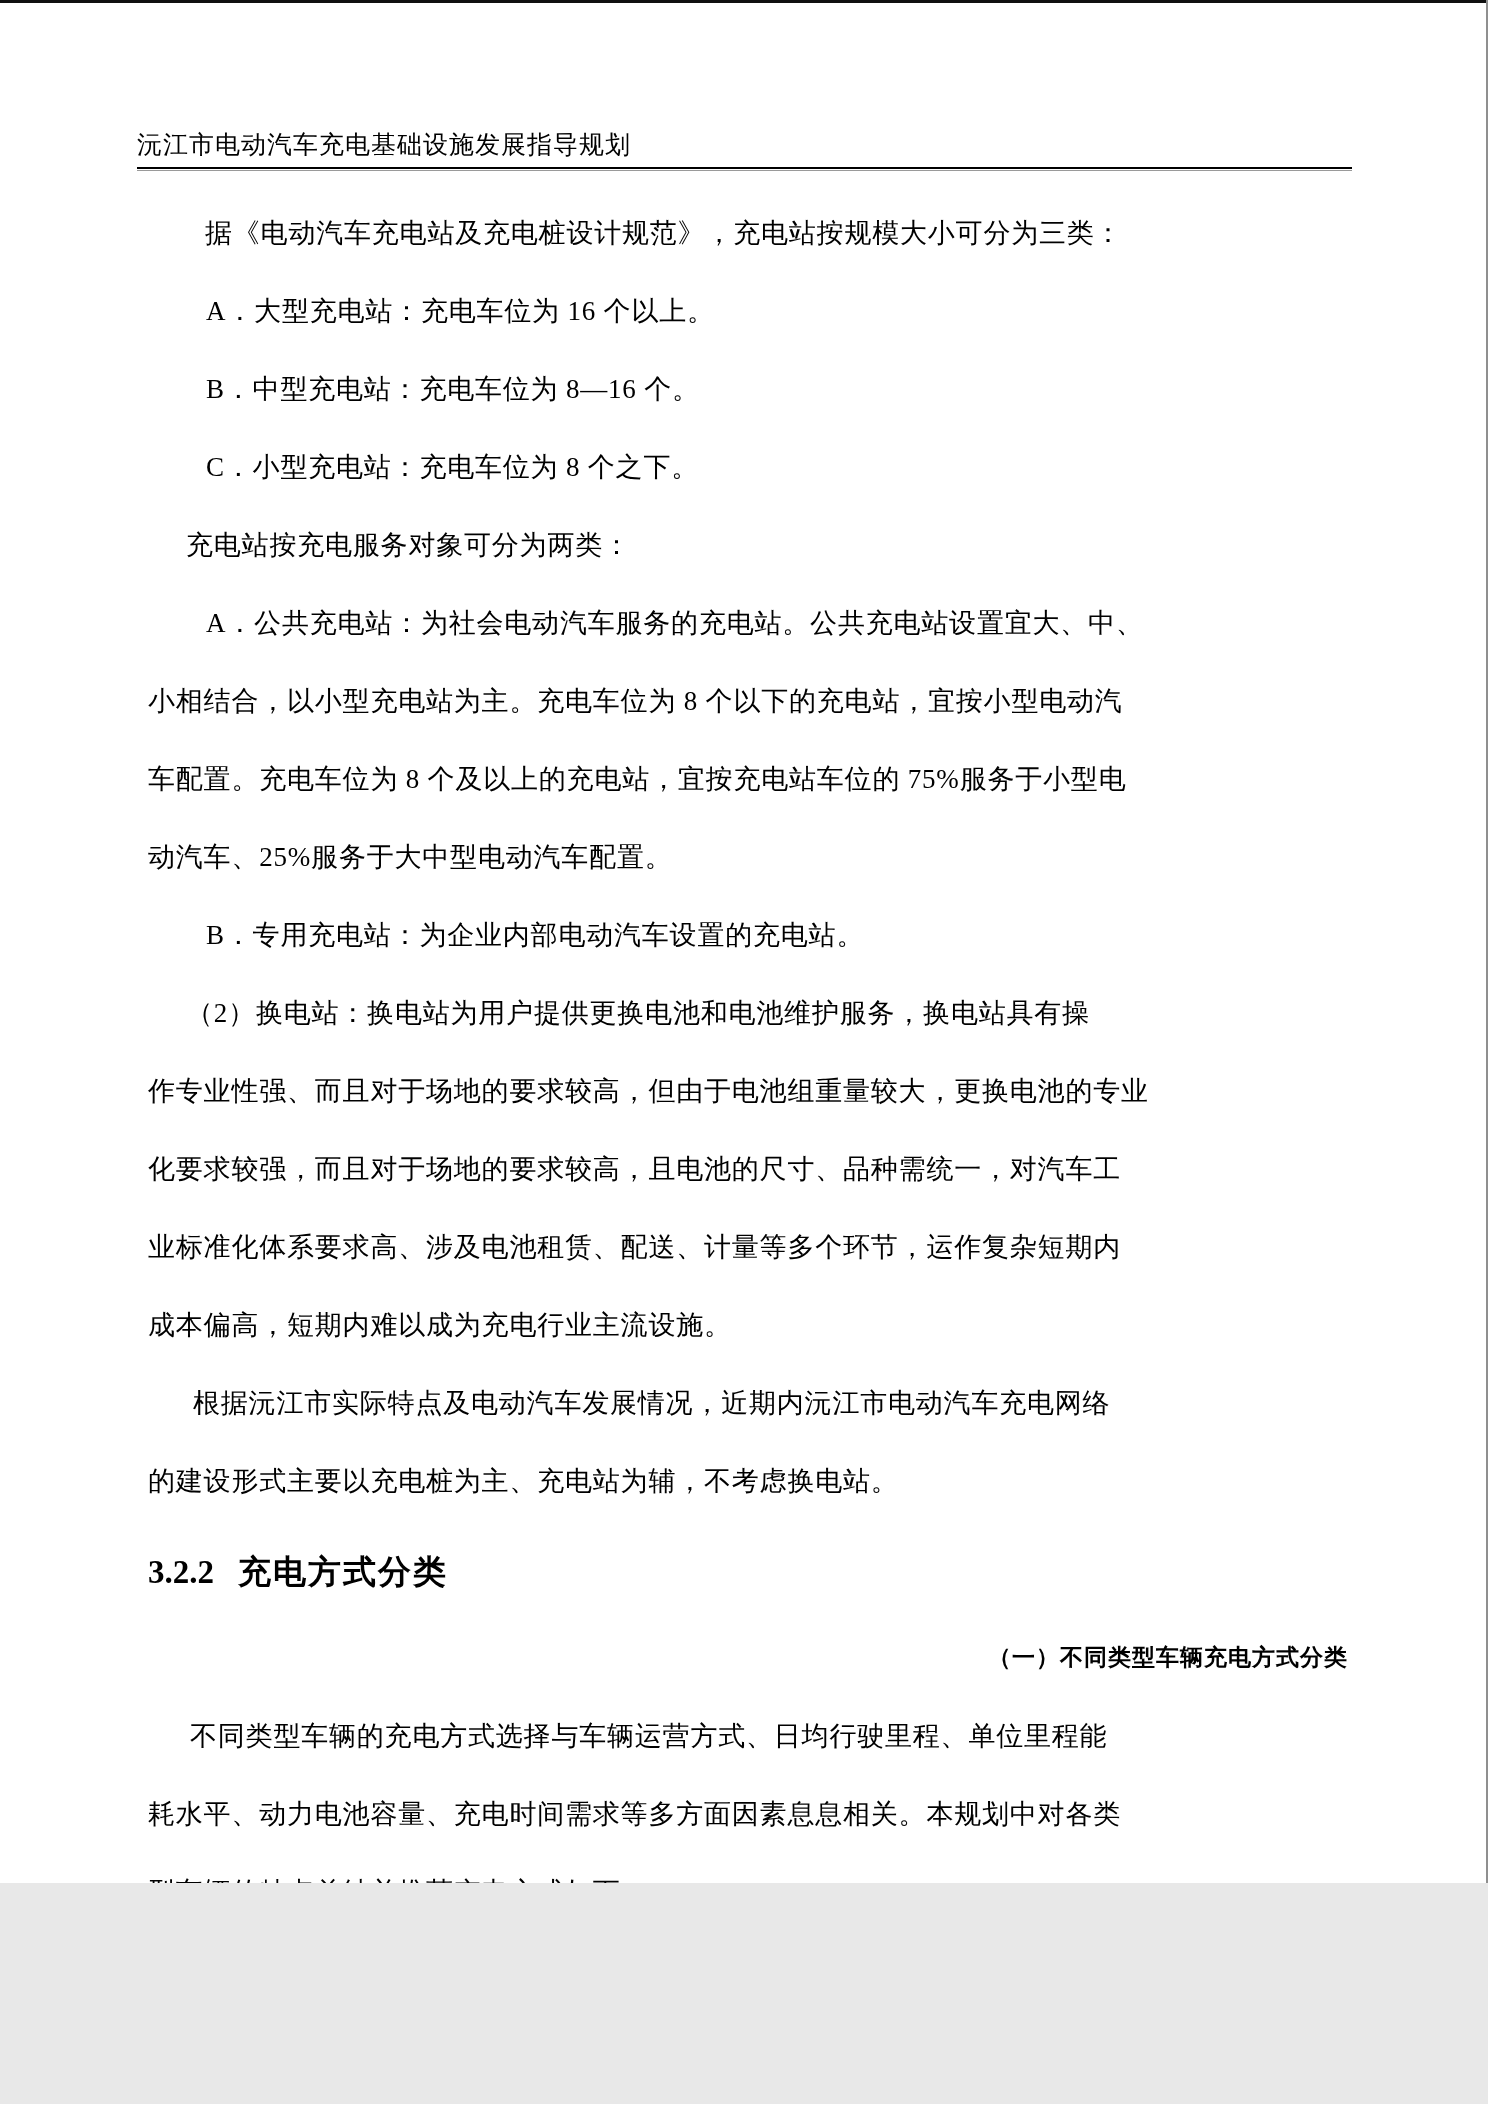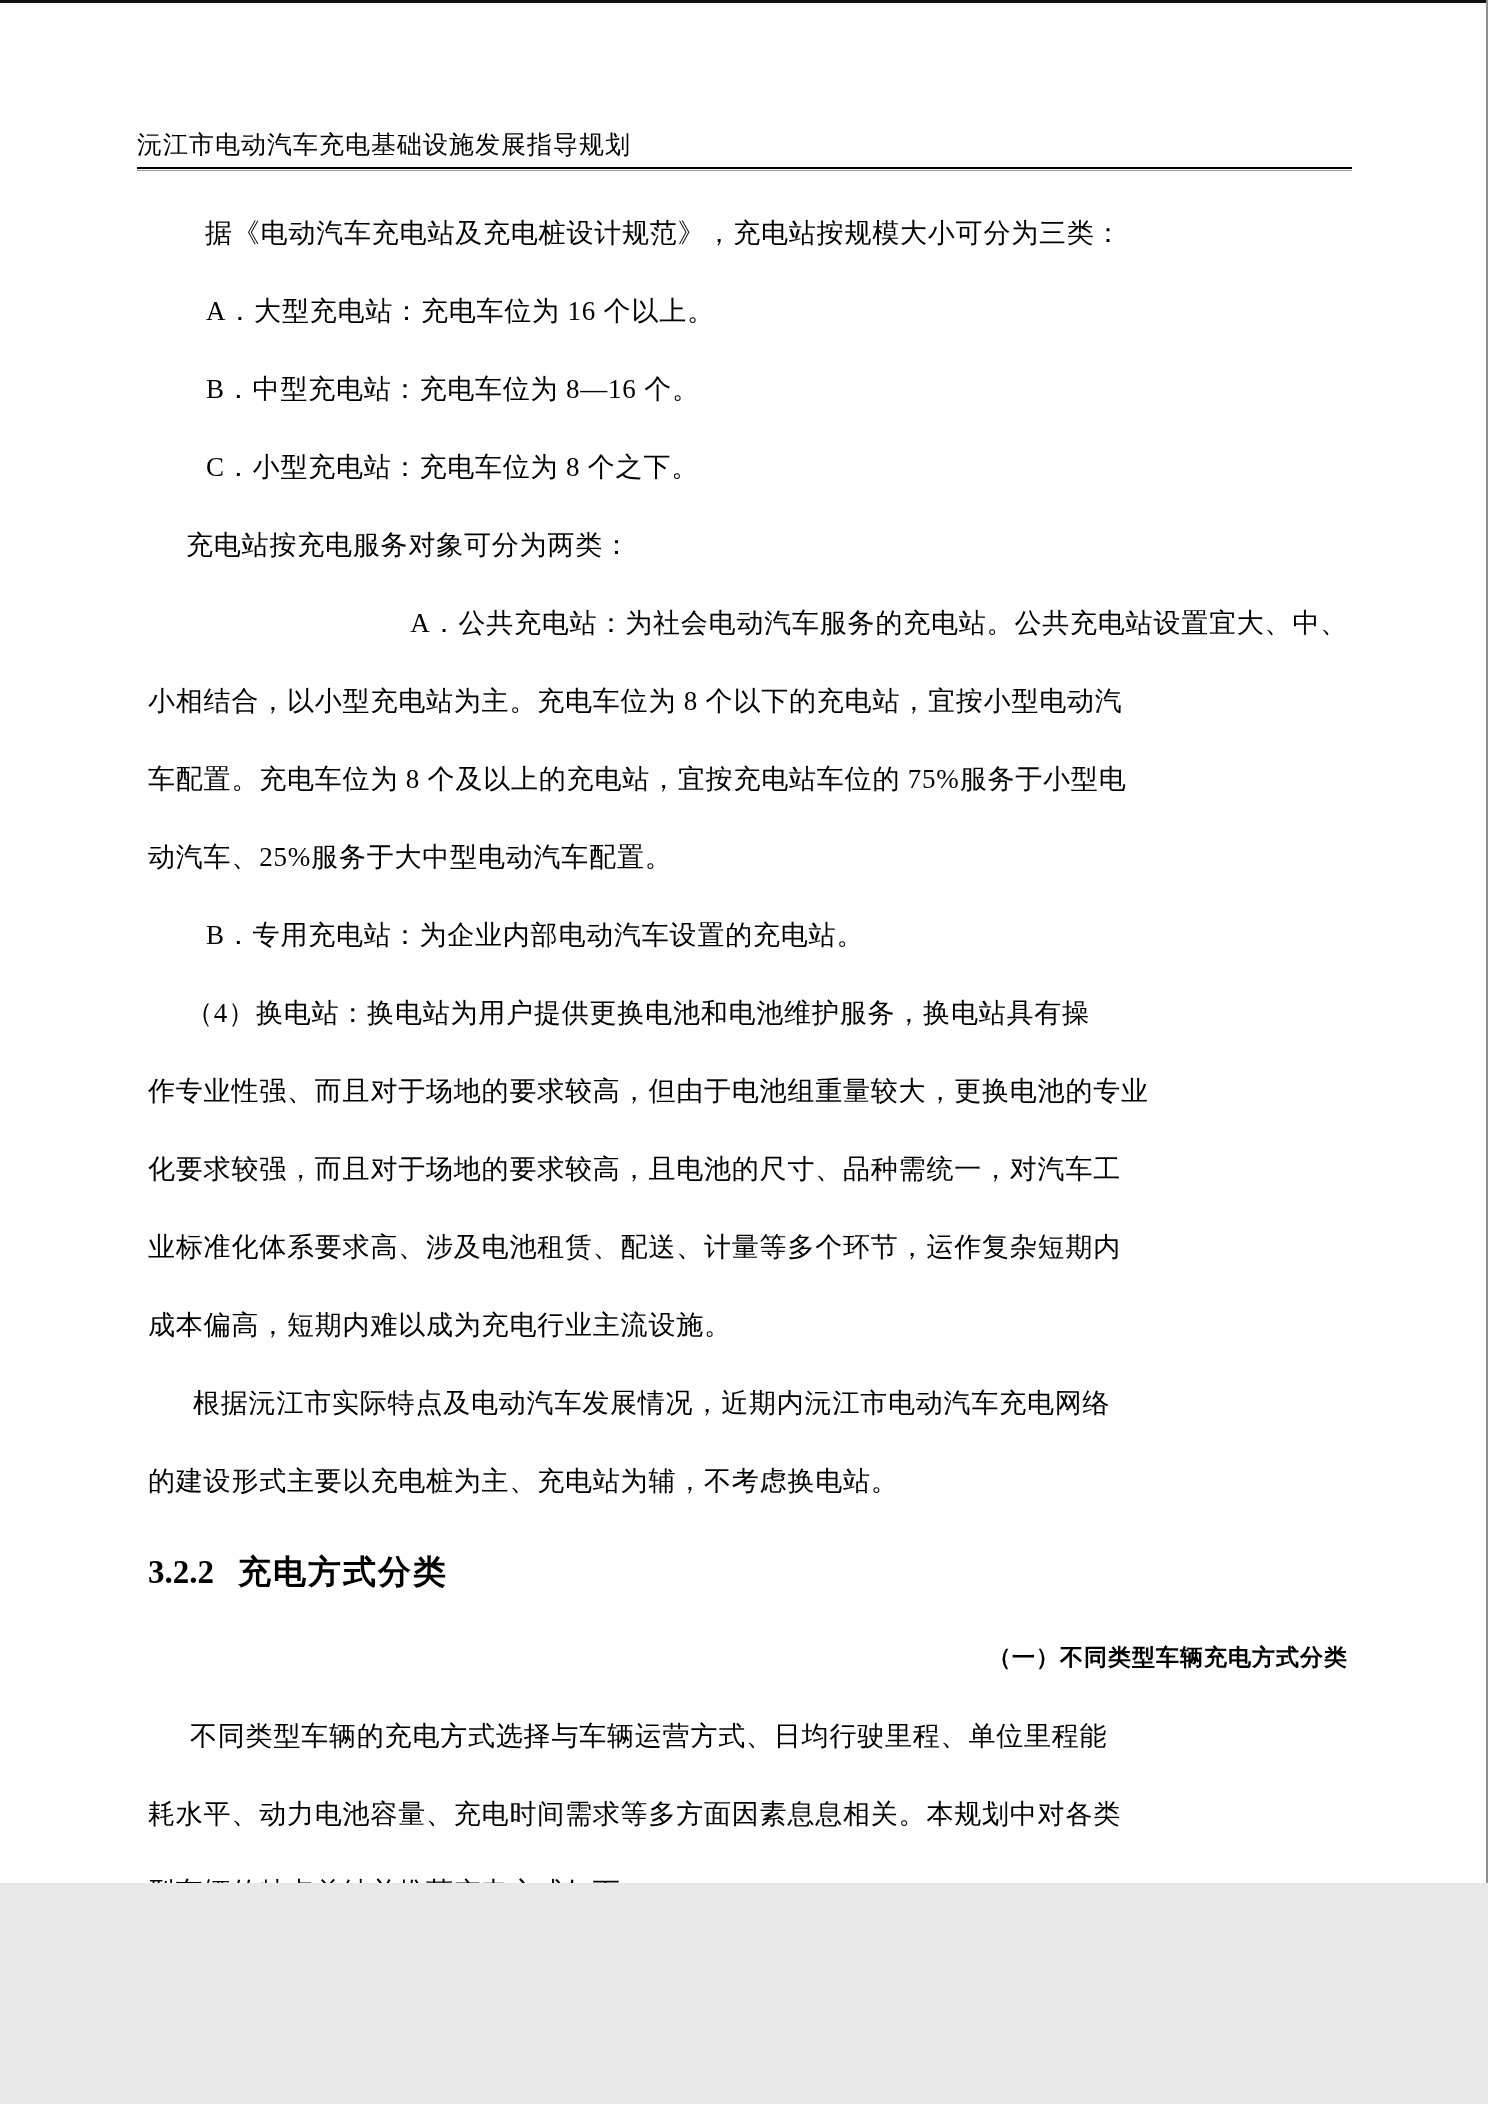--- a/index.html
+++ b/index.html
@@ -63,26 +63,26 @@
     <div class="header-rule2"></div>
   </div>
 
   <div class="doc-body">
     <div>
         <div class="bline" style="text-indent: 57px;">据《电动汽车充电站及充电桩设计规范》，充电站按规模大小可分为三类：</div>
         <div class="bline" style="text-indent: 58px;">A．大型充电站：充电车位为 16 个以上。</div>
         <div class="bline" style="text-indent: 58px;">B．中型充电站：充电车位为 8—16 个。</div>
         <div class="bline" style="text-indent: 58px;">C．小型充电站：充电车位为 8 个之下。</div>
         <div class="bline" style="text-indent: 38px;">充电站按充电服务对象可分为两类：</div>
-        <div class="bline" style="text-indent: 58px; text-align: right;">A．公共充电站：为社会电动汽车服务的充电站。公共充电站设置宜大、中、</div>
+        <div class="bline" style="text-indent: 58px;">A．公共充电站：为社会电动汽车服务的充电站。公共充电站设置宜大、中、</div>
         <div class="bline" style="text-indent: 0px;">小相结合，以小型充电站为主。充电车位为 8 个以下的充电站，宜按小型电动汽</div>
         <div class="bline" style="text-indent: 0px;">车配置。充电车位为 8 个及以上的充电站，宜按充电站车位的 75%服务于小型电</div>
         <div class="bline" style="text-indent: 0px;">动汽车、25%服务于大中型电动汽车配置。</div>
         <div class="bline" style="text-indent: 58px;">B．专用充电站：为企业内部电动汽车设置的充电站。</div>
-        <div class="bline" style="text-indent: 38px;">（4）换电站：换电站为用户提供更换电池和电池维护服务，换电站具有操</div>
+        <div class="bline" style="text-indent: 38px;">（2）换电站：换电站为用户提供更换电池和电池维护服务，换电站具有操</div>
         <div class="bline" style="text-indent: 0px;">作专业性强、而且对于场地的要求较高，但由于电池组重量较大，更换电池的专业</div>
         <div class="bline" style="text-indent: 0px;">化要求较强，而且对于场地的要求较高，且电池的尺寸、品种需统一，对汽车工</div>
         <div class="bline" style="text-indent: 0px;">业标准化体系要求高、涉及电池租赁、配送、计量等多个环节，运作复杂短期内</div>
         <div class="bline" style="text-indent: 0px;">成本偏高，短期内难以成为充电行业主流设施。</div>
         <div class="bline" style="text-indent: 45px;">根据沅江市实际特点及电动汽车发展情况，近期内沅江市电动汽车充电网络</div>
         <div class="bline" style="text-indent: 0px;">的建设形式主要以充电桩为主、充电站为辅，不考虑换电站。</div>
       </div>
 
     <div class="heading">
       <span class="heading-number">3.2.2</span><span class="heading-title">充电方式分类</span>

